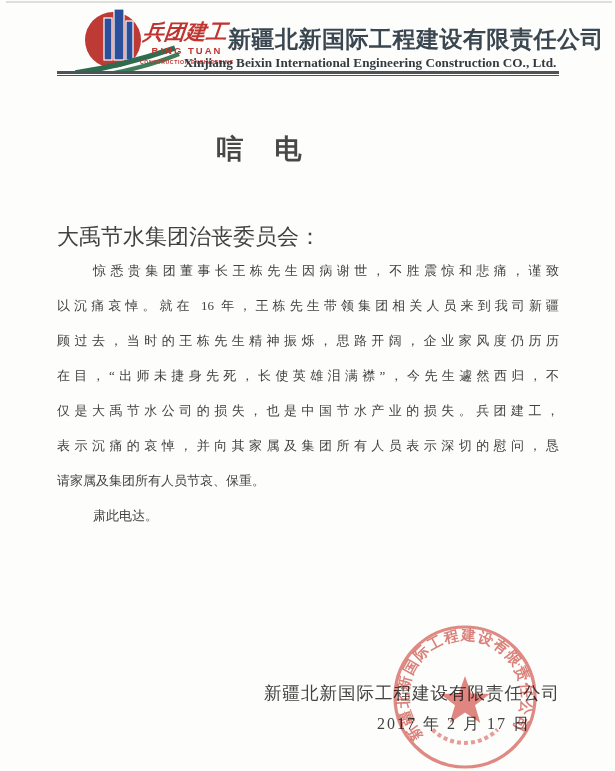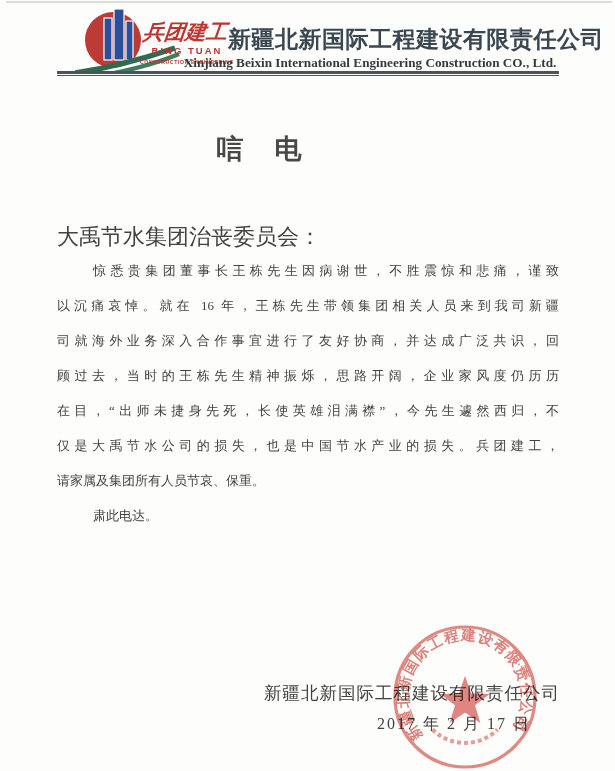--- a/index.html
+++ b/index.html
@@ -85,24 +85,24 @@
   <div class="company-en">Xinjiang Beixin International Engineering Construction CO., Ltd.</div>
   <div class="header-rule"></div>
 
   <div class="doc-title">唁　电</div>
 
   <div class="addressee">大禹节水集团治丧委员会：</div>
 
   <div class="body-lines">
     <div class="bline just indent">惊悉贵集团董事长王栋先生因病谢世，不胜震惊和悲痛，谨致</div>
     <div class="bline just">以沉痛哀悼。就在 16 年，王栋先生带领集团相关人员来到我司新疆</div>
-    <div class="bline just">司就海外业务深入合作事宜进行了友好协商，并达成广泛共识，回</div>
     <div class="bline just">顾过去，当时的王栋先生精神振烁，思路开阔，企业家风度仍历历</div>
     <div class="bline just">在目，“出师未捷身先死，长使英雄泪满襟”，今先生遽然西归，不</div>
     <div class="bline just">仅是大禹节水公司的损失，也是中国节水产业的损失。兵团建工，</div>
+    <div class="bline just">表示沉痛的哀悼，并向其家属及集团所有人员表示深切的慰问，恳</div>
     <div class="bline">请家属及集团所有人员节哀、保重。</div>
     <div class="bline indent">肃此电达。</div>
   </div>
 
   <div class="signature">新疆北新国际工程建设有限责任公司</div>
   <div class="letter-date">2017 年 2 月 17 日</div>
 
   <svg class="seal-svg" viewBox="0 0 150 150" aria-hidden="true">
     <circle cx="75" cy="75" r="70" fill="none" stroke="#d4574f" stroke-width="3.2" opacity="0.85"></circle>
     <path id="sealArc" d="M 34.7 115.3 A 57 57 0 1 1 115.3 115.3" fill="none"></path>

